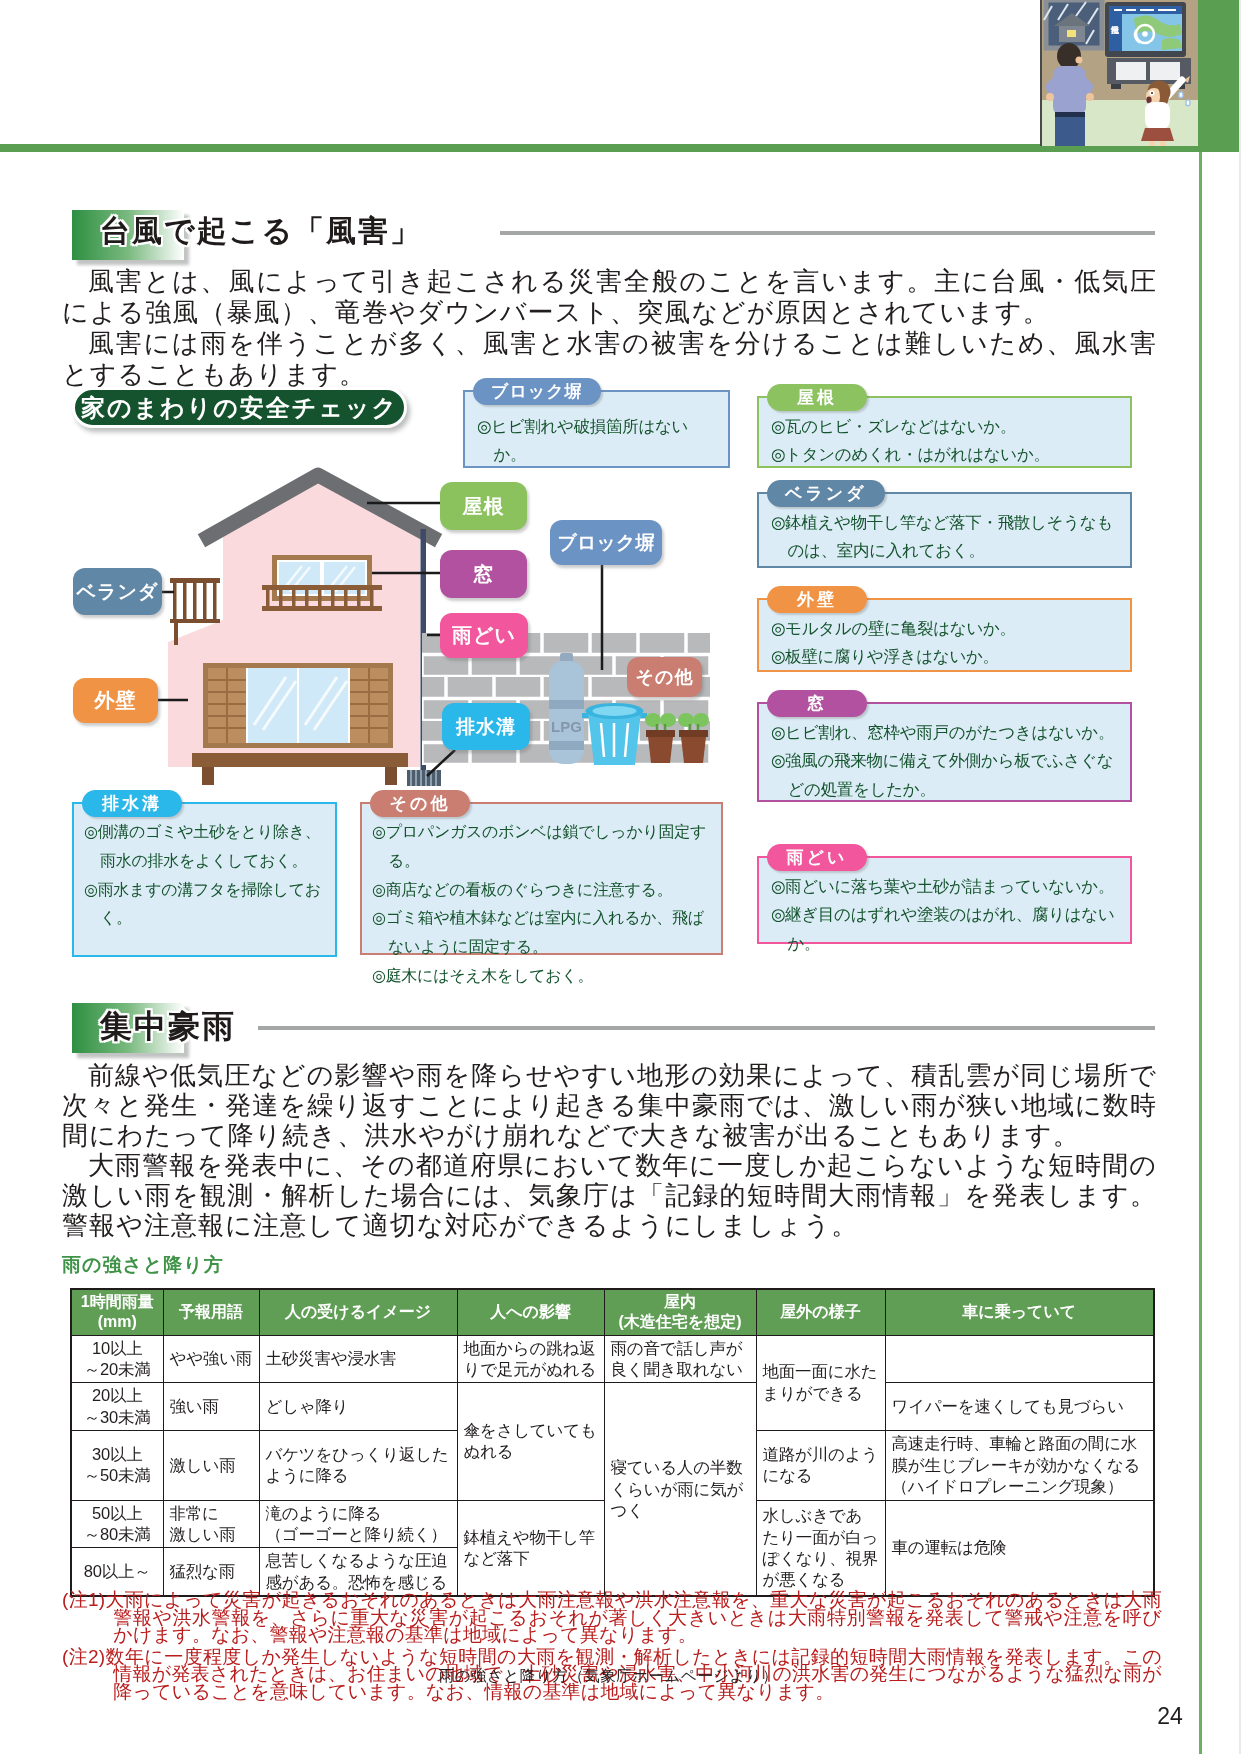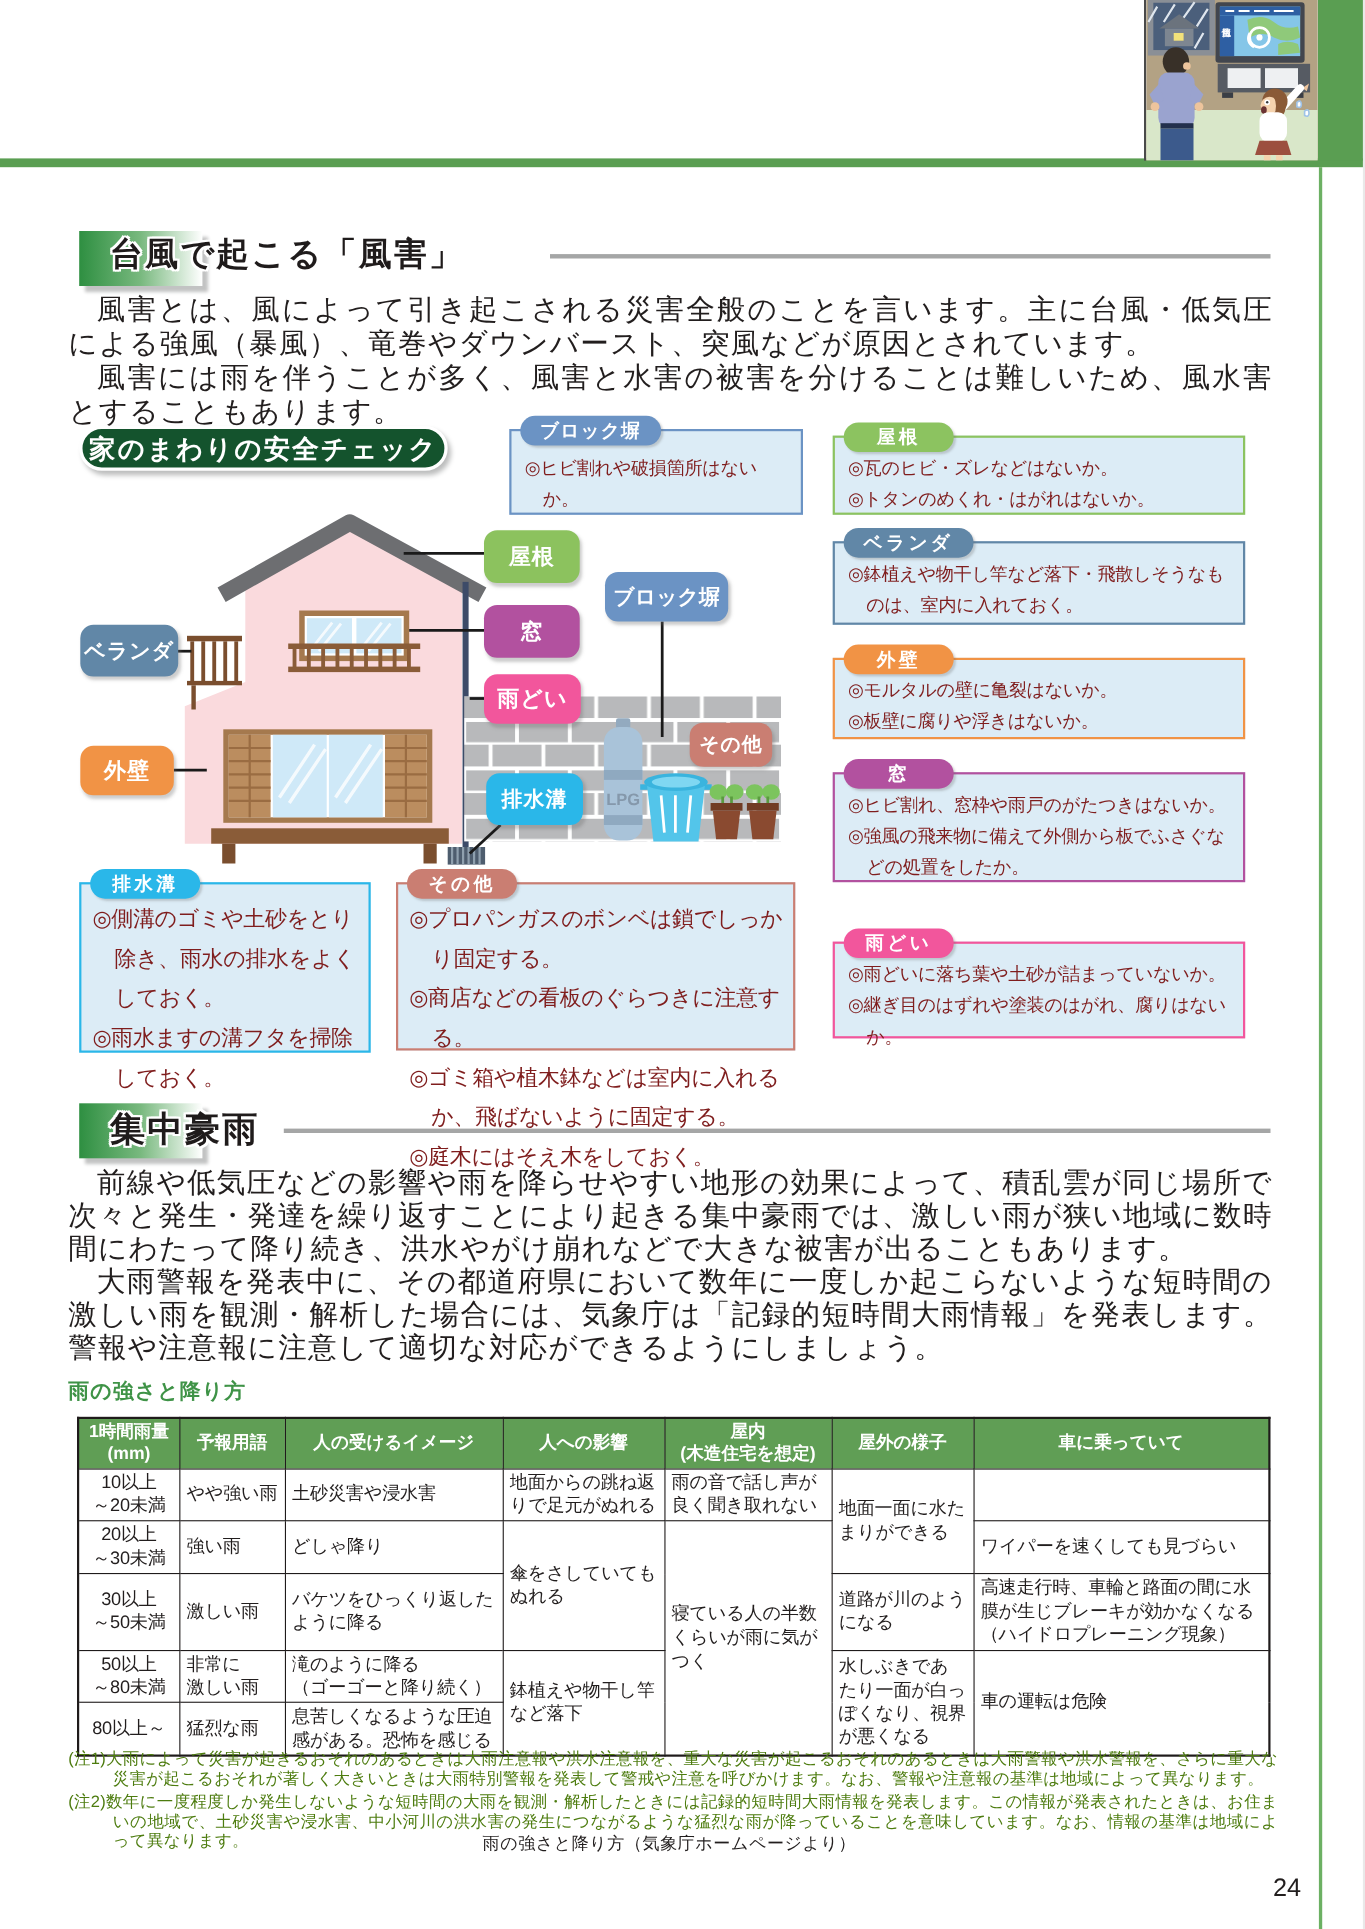--- a/index.html
+++ b/index.html
@@ -35,36 +35,36 @@
   .pill-label{position:absolute;display:flex;align-items:center;justify-content:center;color:#fff;
               font-weight:bold;font-size:20px;letter-spacing:1px;border-radius:12px;
               box-shadow:2px 3px 3px rgba(110,110,110,.35);white-space:nowrap}
 
   
   .cbox{position:absolute;background:#dcecf6;border:2.5px solid;box-sizing:border-box;
         padding:14px 12px 4px 12px}
   .cpill{position:absolute;top:-14px;left:8px;min-width:100px;padding:2px 18px;border-radius:15px;
          color:#fff;text-align:center;font-weight:bold;font-size:17px;letter-spacing:3px;
          box-shadow:2px 2px 2px rgba(110,110,110,.3);box-sizing:border-box;white-space:nowrap}
-  .citem{padding-left:1em;text-indent:-1em;font-size:16.5px;letter-spacing:-0.3px;line-height:1.72;color:#7f1d1d}
-  .cbox-small .citem{font-size:20px;line-height:1.8}
+  .citem{padding-left:1em;text-indent:-1em;font-size:16.5px;letter-spacing:-0.3px;line-height:1.72;color:#14532d}
+  .cbox-small .citem{font-size:16px;line-height:1.8}
 
   .table-title{position:absolute;left:62px;top:1252px;font-size:19px;font-weight:bold;color:#3f9347;letter-spacing:1px}
 
   
   .rain-table{position:absolute;left:70px;top:1288px}
   .rain-table table{border-collapse:collapse;table-layout:fixed;width:1083px;border:2.5px solid #1f1b1b}
   .rain-table th{background:#609e55;color:#fff;font-size:16px;font-weight:bold;border:1.5px solid #1f1b1b;
                  white-space:pre-line;padding:2px 1px;line-height:1.25;letter-spacing:0}
   .rain-table td{border:1.5px solid #1f1b1b;font-size:16.5px;padding:2px 6px;white-space:pre-line;
                  line-height:1.3;vertical-align:middle;letter-spacing:-0.2px}
   .rain-table td.ctr{text-align:center;padding:2px 2px}
 
-  .notes{position:absolute;left:62px;top:1591px;width:1100px;font-size:15px;line-height:17.5px;
-         letter-spacing:0.2px;color:#4d7c0f;text-align:justify}
+  .notes{position:absolute;left:62px;top:1591px;width:1100px;font-size:19px;line-height:17.5px;
+         letter-spacing:0.2px;color:#b91c1c;text-align:justify}
   .notes p{margin:0 0 4px 0;padding-left:2.7em;text-indent:-2.7em}
   .table-caption{position:absolute;left:62px;top:1666px;width:1093px;text-align:center;font-size:15.5px;letter-spacing:0.5px}
   .page-num{position:absolute;left:1150px;top:1703px;width:40px;text-align:center;font-size:23px}
 </style>
 </head>
 <body>
 
 <div id="page">
 
   <div class="green-bar"></div>

